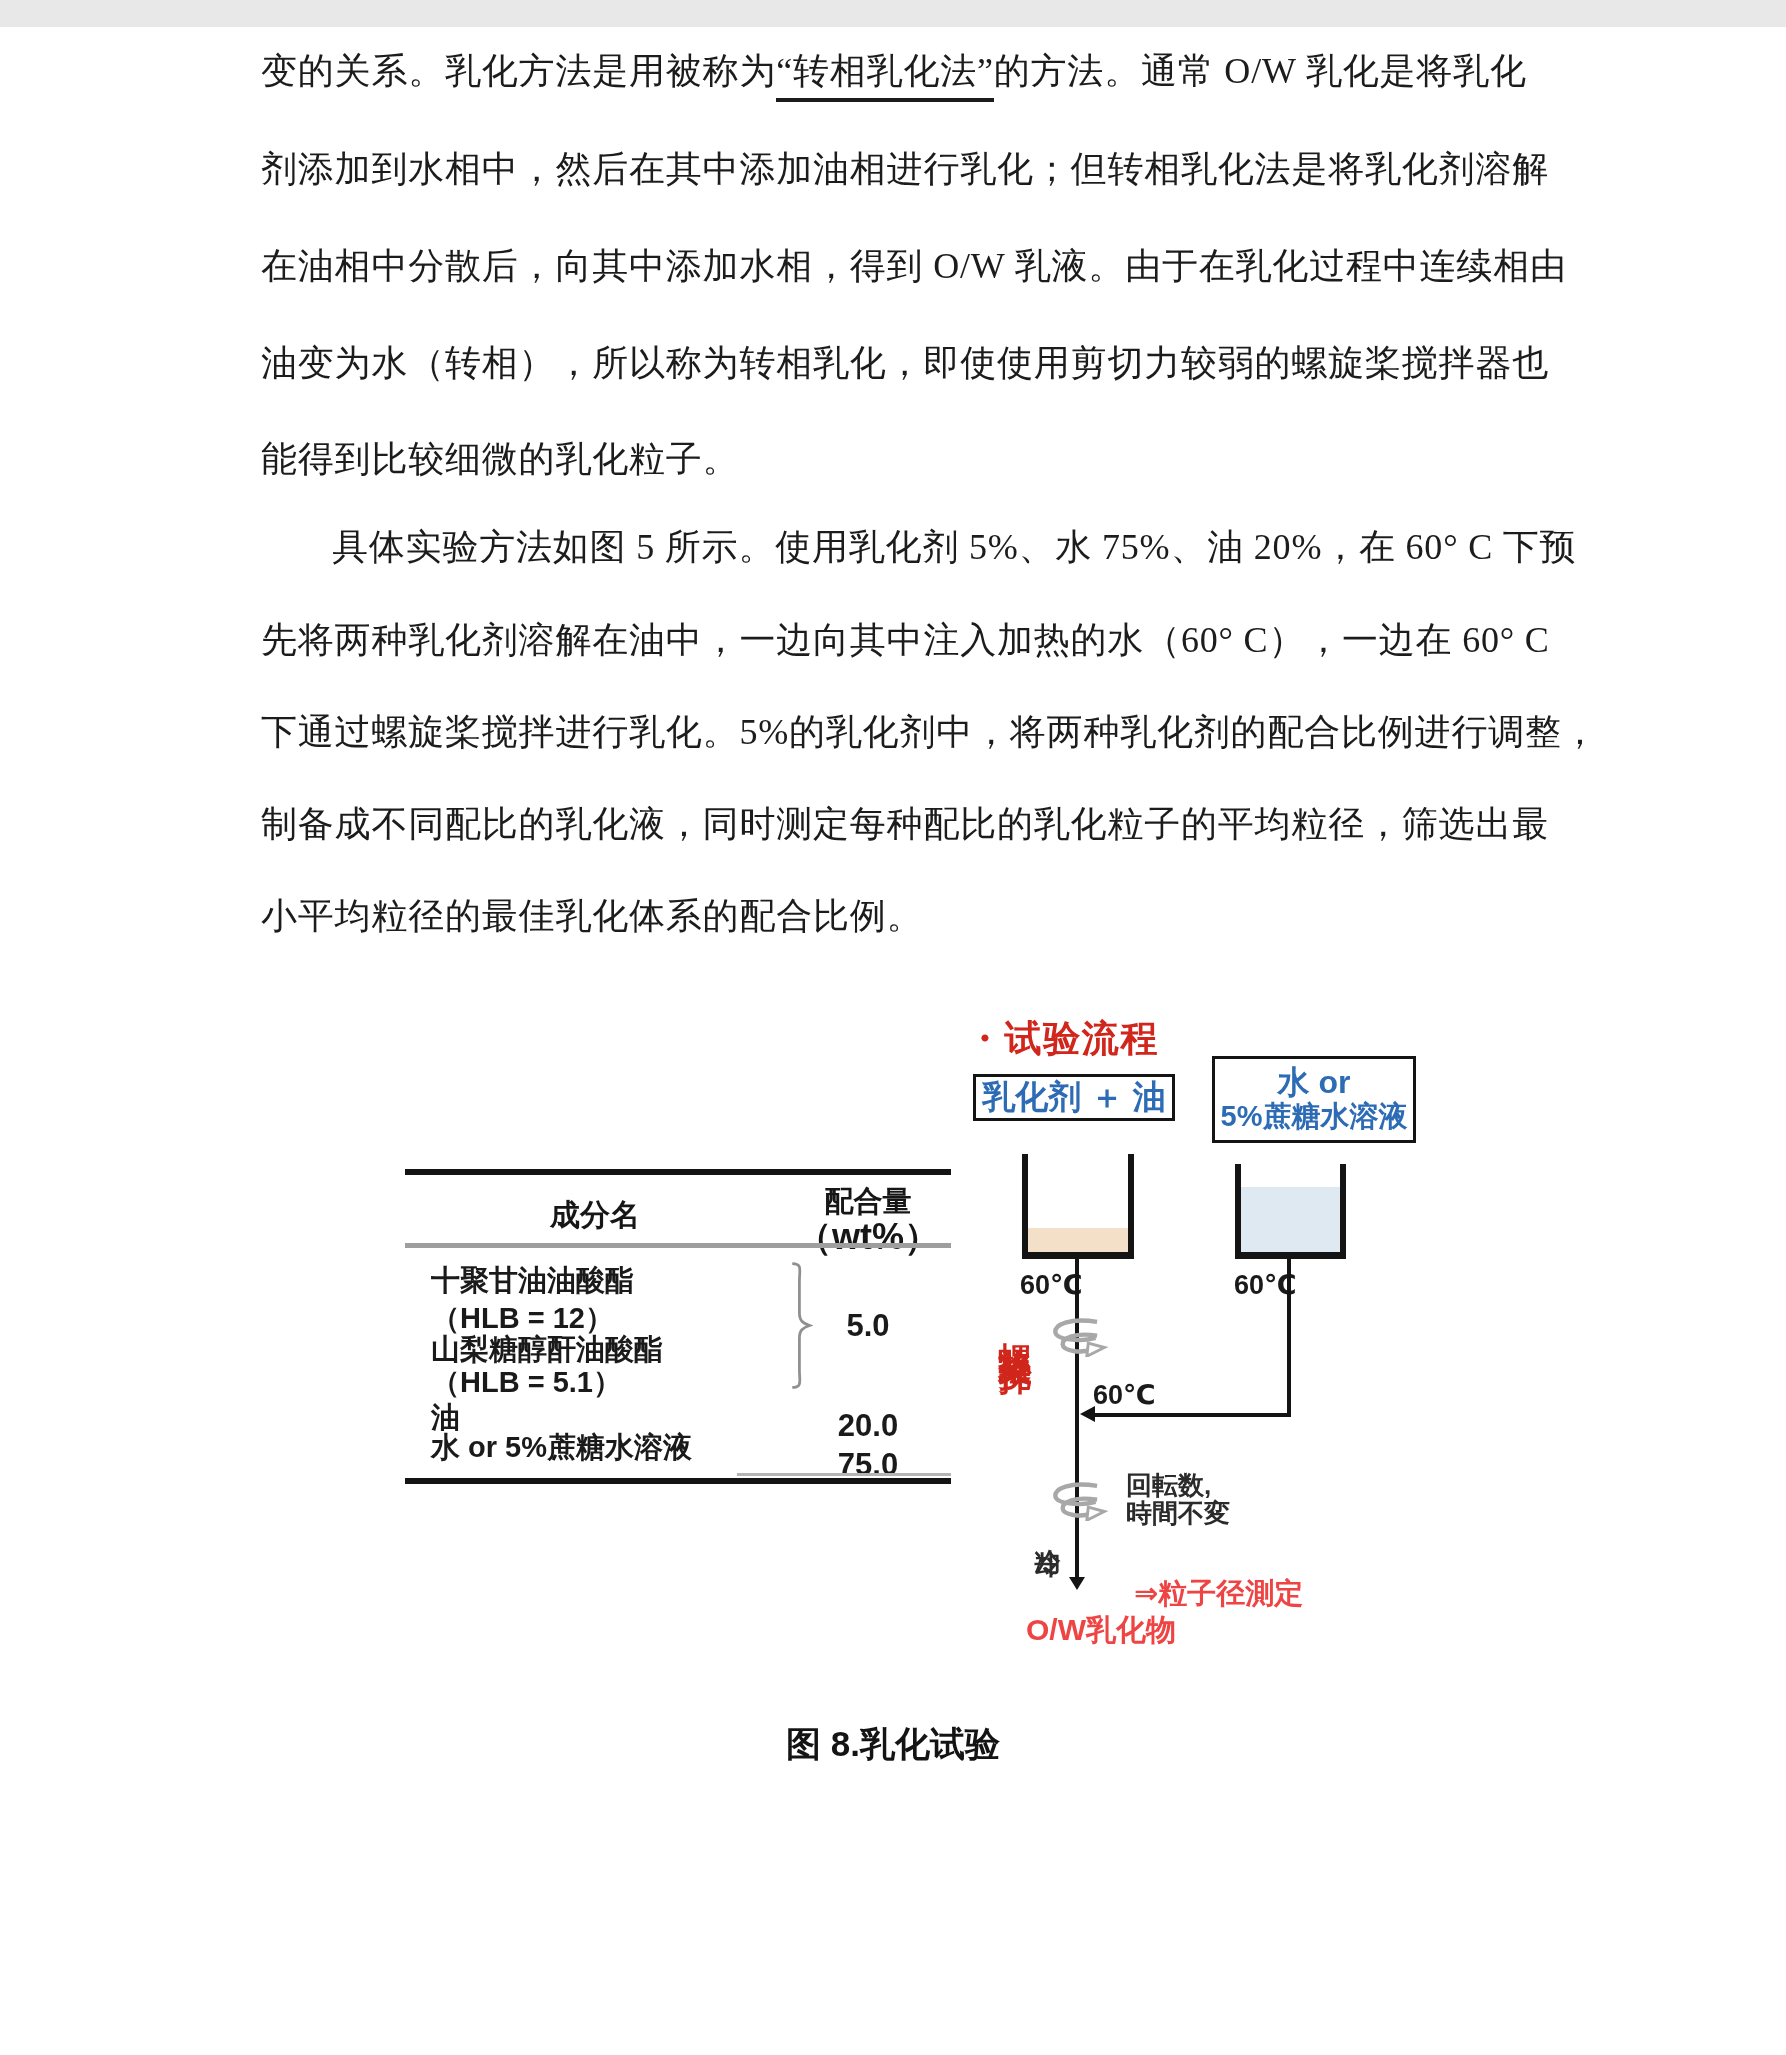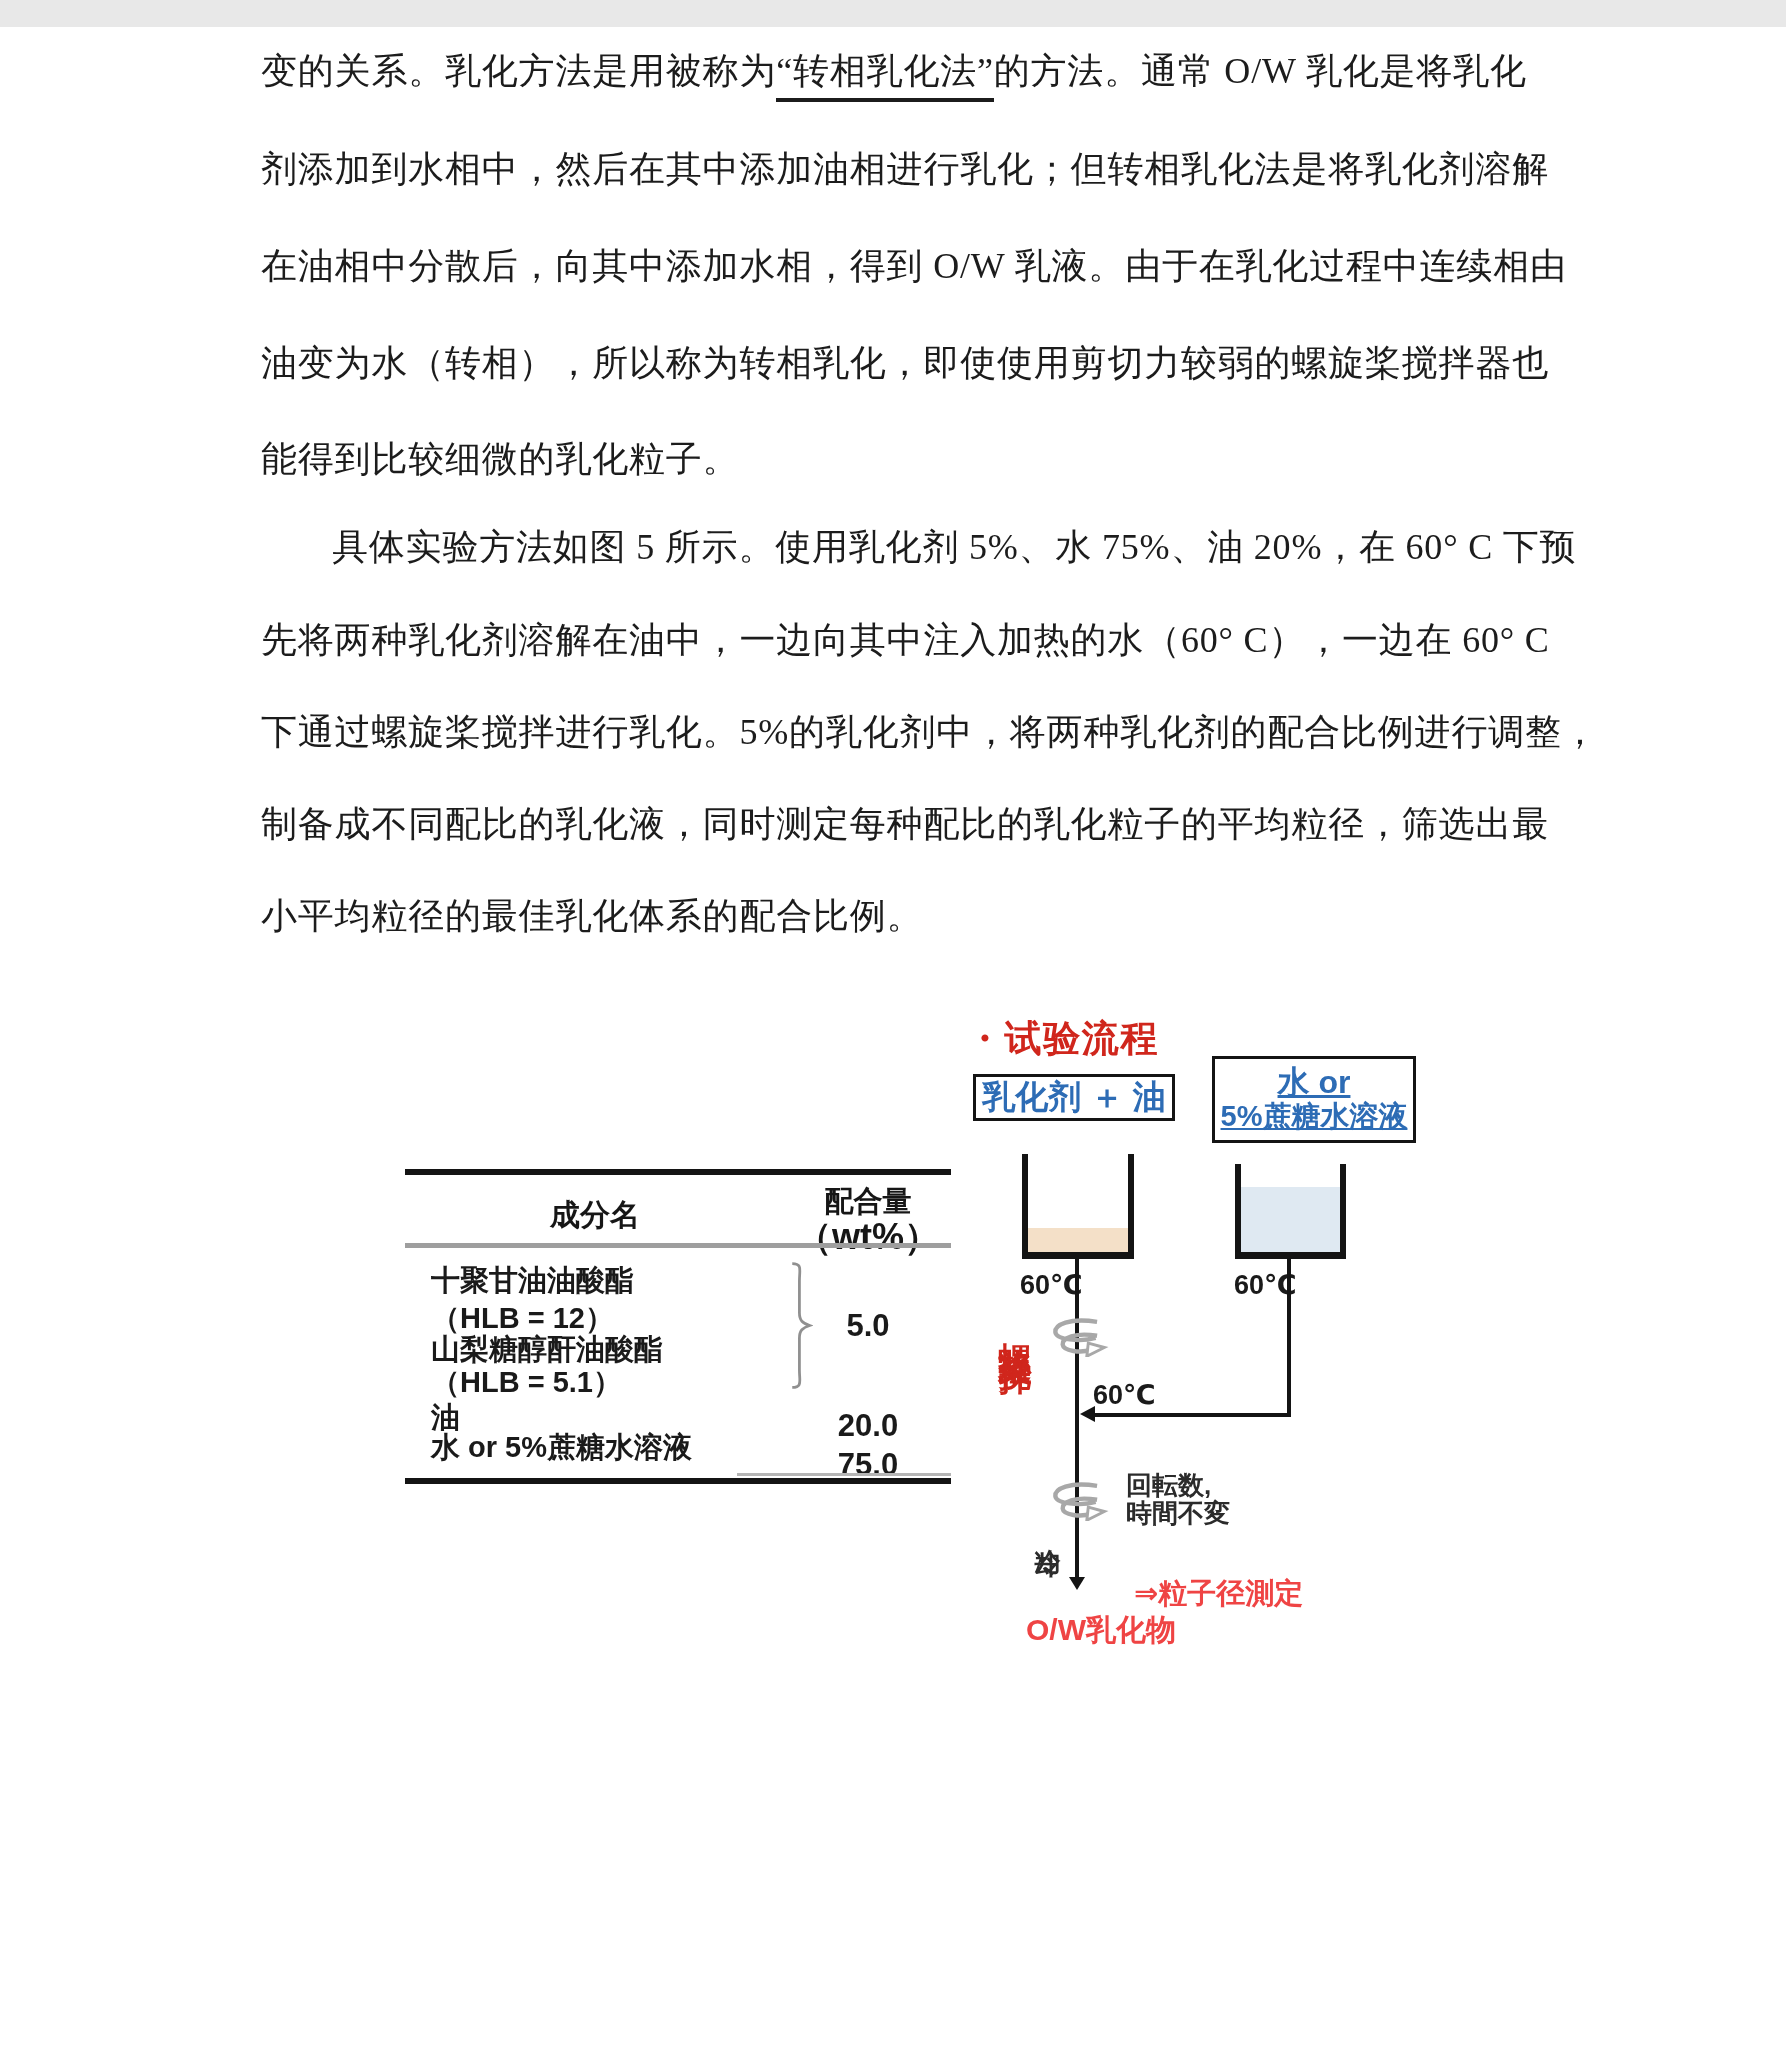--- a/index.html
+++ b/index.html
@@ -31,21 +31,21 @@
     letter-spacing:1.6px;white-space:nowrap;
   }
   .fbox{
     position:absolute;border:3.2px solid #141414;background:#fff;
     display:flex;flex-direction:column;align-items:center;justify-content:center;
     color:var(--accent-blue,#2d6cb5);
     font-family:"Liberation Sans","DejaVu Sans",sans-serif;
     font-weight:bold;text-align:center;white-space:nowrap;
   }
   .fbox.oil{left:973px;top:1047px;width:196px;height:41px;font-size:33px;}
-  .fbox.water{left:1212px;top:1029px;width:198px;height:81px;text-decoration:underline;}
+  .fbox.water{left:1212px;top:1029px;width:198px;height:81px;}
   .fbox.water .wl1{font-size:32px;line-height:1.1;}
   .fbox.water .wl2{font-size:29px;line-height:1.15;}
   .beaker{position:absolute;border-left:6.3px solid #141414;border-right:6.3px solid #141414;border-bottom:7.1px solid #141414;}
   .beaker.left{left:1022px;top:1127px;width:100px;height:98px;}
   .beaker.right{left:1235px;top:1137px;width:99px;height:88px;}
   .liquid{position:absolute;left:0;right:0;bottom:0;}
   .liquid.oil{height:24px;background:var(--oil-fill,#f4e0c8);}
   .liquid.water{height:65px;background:var(--water-fill,#dfe9f2);}
   .temp{
     position:absolute;font-size:27px;font-weight:bold;color:#1a1a1a;
@@ -164,20 +164,21 @@
   </svg>
 
   <div class="vtext stirrer">螺旋桨搅拌</div>
   <div class="note" style="top:1441px">回転数,</div>
   <div class="note" style="top:1469px">時間不変</div>
   <div class="vtext cooling">冷却</div>
 
   <div class="flabel result">O/W乳化物</div>
   <div class="flabel measure">⇒粒子径測定</div>
 
+  <div class="caption">图 8.乳化试验</div>
 
   <div class="itable">
     <div class="hline t-top"></div>
     <div class="th c1">成分名</div>
     <div class="th c2a">配合量</div>
     <div class="th c2b">（wt%）</div>
     <div class="hline t-sep"></div>
 
     <div class="trow" style="top:96px">十聚甘油油酸酯</div>
     <div class="trow" style="top:134px">（HLB = 12）</div>

